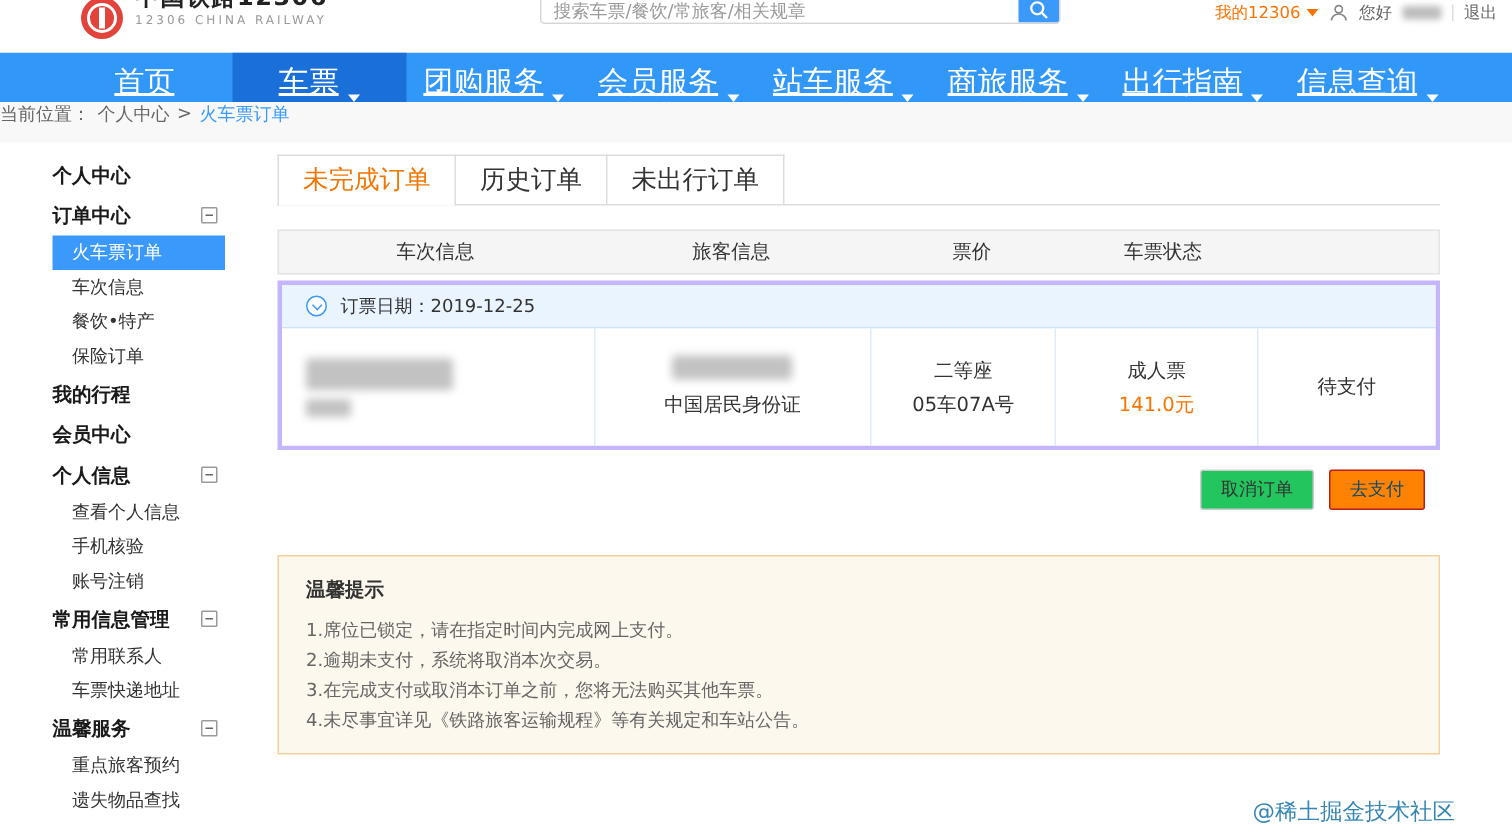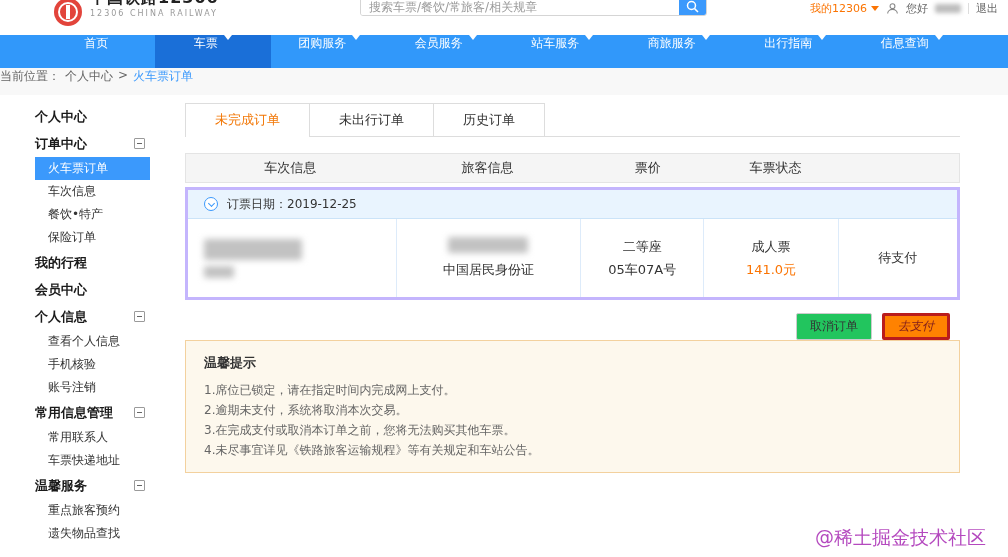--- a/index.html
+++ b/index.html
@@ -32,22 +32,22 @@
   .caret { width:0; height:0; border-left:4px solid transparent; border-right:4px solid transparent;
     border-top:5px solid #fff; }
   .caret.orange { border-top-color:#fb7403; }
   .greeting { color:#666; white-space:nowrap; }
   .blur-chip { display:inline-block; width:26px; height:9px; background:#bdbdbd; filter:blur(2px); border-radius:2px; }
   .hr-divider { width:1px; height:11px; background:#ddd; }
   .logout { color:#666; cursor:pointer; white-space:nowrap; }
 
   
   .nav { height:33px; background:#3198fa; display:flex; padding:0 38px; }
-  .nav-item { flex:1; display:flex; align-items:flex-start; justify-content:center; gap:6px;
-    color:#fff; font-size:12px; cursor:pointer; white-space:nowrap; }
+  .nav-item { flex:1; display:flex; align-items:flex-end; justify-content:center; gap:6px;
+    color:#fff; font-size:20px; cursor:pointer; white-space:nowrap;text-decoration:underline; }
   .nav-item.active { background:#1a6fd8; }
 
   
   .breadcrumb { height:27px; background:#f8f8f8; display:flex; align-items:flex-start;
     font-size:12px; color:#666; gap:5px; }
   .breadcrumb .link-blue { color:#3b99fc; cursor:pointer; }
   .breadcrumb .crumb-parent { cursor:pointer; }
 
   
   .page-body { display:flex; padding:8px 48px 0 35px; height:462px; position:relative; }
@@ -58,21 +58,21 @@
   .collapse-box { position:relative; width:11px; height:11px; border:1px solid #9a9a9a; border-radius:1px;
     background:#fff; flex:none; cursor:pointer; }
   .collapse-box::after { content:""; position:absolute; left:2px; top:4px; width:5px; height:1px; background:#666; }
   .side-sub { height:23px; display:flex; align-items:center; padding-left:13px; font-size:12px;
     color:#333; cursor:pointer; white-space:nowrap; }
   .side-sub.selected { background:#3b99fc; color:#fff; }
 
   
   .main { flex:1; margin-left:35px; position:relative; }
   .tabs { display:flex; align-items:flex-start; height:34px; border-bottom:1px solid #ddd; }
-  .tab { height:33px; line-height:32px; padding:0 29px; font-size:13px; color:#333; background:#fff;
+  .tab { height:33px; line-height:32px; padding:0 16px; font-size:17px; color:#333; background:#fff;
     border:1px solid #ddd; border-bottom:none; margin-right:-1px; cursor:pointer; white-space:nowrap; }
   .tab.active { color:#f27604; height:34px; position:relative; z-index:2; }
 
   .thead { display:flex; margin-top:16px; height:30px; background:#f5f5f5; border:1px solid #e4e4e4; }
   .th { display:flex; align-items:center; justify-content:center; font-size:13px; color:#333; }
   .w1 { width:27%; } .w2 { width:24%; } .w3 { width:16%; } .w4 { width:17.5%; } .w5 { width:15.5%; }
 
   .order-group { border:3px solid #c4b5fd; margin-top:4px; }
   .order-head { height:29px; background:#e9f4fe; display:flex; align-items:center; gap:9px;
     padding-left:16px; font-size:12px; color:#333; border-bottom:1px solid #cbe3f8; }
@@ -84,27 +84,27 @@
   .order-col { display:flex; flex-direction:column; align-items:center; justify-content:center; font-size:13px; }
   .order-col + .order-col { border-left:1px solid #ddebfa; }
   .col-train { align-items:flex-start; padding-left:16px; }
   .blur-bar { background:#c2c2c2; filter:blur(3px); border-radius:2px; }
   .price { color:#fb7403; }
 
   .actions { display:flex; justify-content:flex-end; gap:10px; margin-top:13px; padding-right:10px; }
   .btn { height:27px; padding:0 13px; font-size:12px; border-radius:2px; display:flex; align-items:center;
     cursor:pointer; font-family:"DejaVu Sans","Liberation Sans",sans-serif; }
   .btn-cancel { background:#22c55e; border:1px solid #ccc; color:#333; }
-  .btn-pay { background:#ff8201; border:3px solid #b91c1c; color:#7f1d1d;font-style:italic; }
-
-  .tips { border:1px solid #f3d19e; background:#fdf8ed; padding:13px 18px 12px 18px; }
+  .btn-pay { background:#ff8201; border:1px solid #b91c1c; color:#0c4a6e; }
+
+  .tips { margin-top:30px; border:1px solid #f3d19e; background:#fdf8ed; padding:13px 18px 12px 18px; }
   .tips-title { font-size:13px; font-weight:bold; color:#333; margin-bottom:8px; }
   .tips-line { font-size:12px; color:#666; line-height:20px; }
 
-  .watermark { position:absolute; right:22px; bottom:6px; font-size:19px; color:#a21caf; opacity:.8; }
+  .watermark { position:absolute; right:38px; bottom:6px; font-size:15px; color:#0369a1; opacity:.8; }
 </style>
 </head>
 <body>
 
 <header class="header">
   <div class="logo">
     <div class="logo-emblem"></div>
     <div class="logo-text">
       <div class="logo-title">中国铁路12306</div>
       <div class="logo-sub">12306 CHINA RAILWAY</div>
@@ -238,22 +238,22 @@
     </div>
     <div class="side-sub">
       <span>遗失物品查找</span>
     </div>
   </aside>
 
   <section class="main">
 
     <div class="tabs">
       <div class="tab active">未完成订单</div>
+      <div class="tab">历史订单</div>
       <div class="tab">未出行订单</div>
-      <div class="tab">历史订单</div>
     </div>
 
     <div class="thead">
       <div class="th w1">车次信息</div>
       <div class="th w2">旅客信息</div>
       <div class="th w4">票价</div>
       <div class="th w5">车票状态</div>
     </div>
 
     <div class="order-group">

